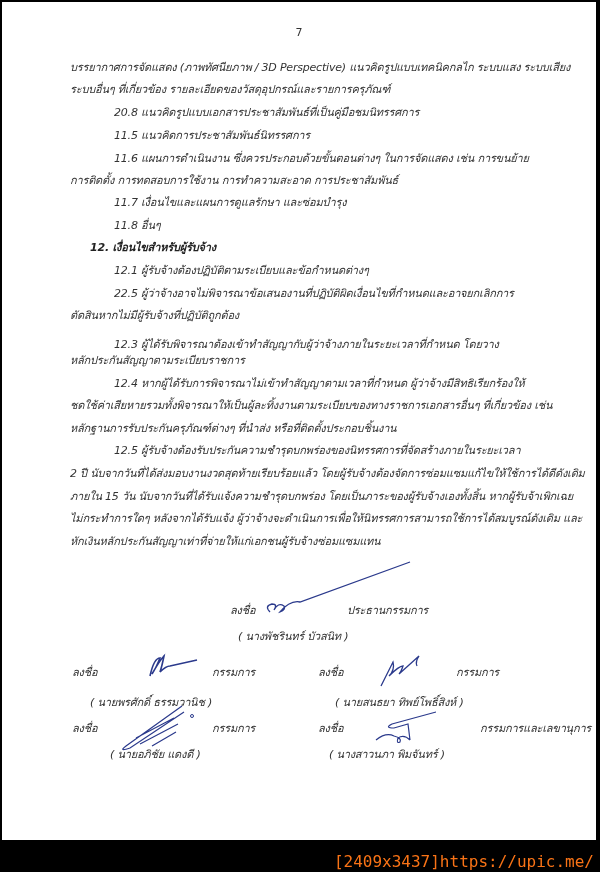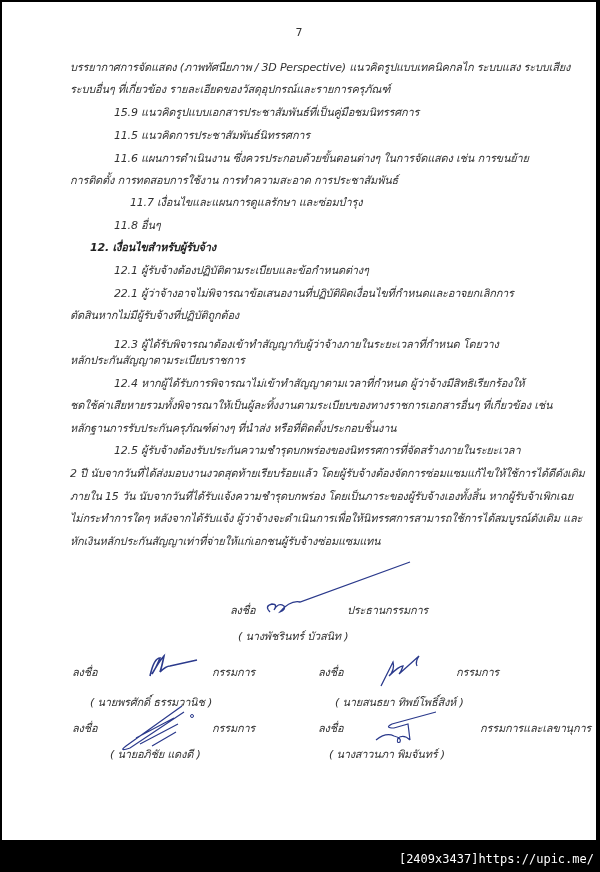--- a/index.html
+++ b/index.html
@@ -4,39 +4,39 @@
 <style>
   html, body { margin: 0; padding: 0; background: #000; }
   body { width: 600px; height: 872px; position: relative; overflow: hidden;
          font-family: "DejaVu Sans", sans-serif; }
   .page { position: absolute; left: 2px; top: 2px; width: 594px; height: 838px; background: #fff; }
   .txt { position: absolute; font-size: 11px; color: #333; white-space: nowrap; line-height: 14px; letter-spacing: -0.2px; font-style: italic; }
   .bold { font-weight: bold; color: #222; }
   .pagenum { position: absolute; left: 0; width: 594px; text-align: center; top: 24px; font-size: 11px; color: #333; }
   .sig { position: absolute; }
   .footer { position: absolute; left: 0; top: 848px; width: 600px; height: 24px; background: #000; }
-  .watermark { position: absolute; right: 6px; top: 852px; color: #ffffff; font-family: "DejaVu Sans Mono", monospace; font-size: 12px; }
+  .watermark { position: absolute; right: 6px; top: 852px; color: #f97316; font-family: "DejaVu Sans Mono", monospace; font-size: 16px; }
 </style>
 </head>
 <body>
 
 <div class="page">
   <div class="pagenum">7</div>
 
   <div id="body-lines">
       <div class="txt" style="left: 68px; top: 59px;">บรรยากาศการจัดแสดง (ภาพทัศนียภาพ / 3D Perspective) แนวคิดรูปแบบเทคนิคกลไก ระบบแสง ระบบเสียง</div>
       <div class="txt" style="left: 68px; top: 81px;">ระบบอื่นๆ ที่เกี่ยวข้อง รายละเอียดของวัสดุอุปกรณ์และรายการครุภัณฑ์</div>
-      <div class="txt" style="left: 112px; top: 104px;">15.9  แนวคิดรูปแบบเอกสารประชาสัมพันธ์ที่เป็นคู่มือชมนิทรรศการ</div>
+      <div class="txt" style="left: 112px; top: 104px;">20.8  แนวคิดรูปแบบเอกสารประชาสัมพันธ์ที่เป็นคู่มือชมนิทรรศการ</div>
       <div class="txt" style="left: 112px; top: 127px; text-align: right;">11.5  แนวคิดการประชาสัมพันธ์นิทรรศการ</div>
       <div class="txt" style="left: 112px; top: 150px;">11.6  แผนการดำเนินงาน ซึ่งควรประกอบด้วยขั้นตอนต่างๆ ในการจัดแสดง เช่น การขนย้าย</div>
       <div class="txt" style="left: 68px; top: 172px;">การติดตั้ง การทดสอบการใช้งาน การทำความสะอาด การประชาสัมพันธ์</div>
-      <div class="txt" style="left: 112px; top: 194px; margin-left: 16px;">11.7  เงื่อนไขและแผนการดูแลรักษา และซ่อมบำรุง</div>
+      <div class="txt" style="left: 112px; top: 194px;">11.7  เงื่อนไขและแผนการดูแลรักษา และซ่อมบำรุง</div>
       <div class="txt" style="left: 112px; top: 217px;">11.8  อื่นๆ</div>
       <div class="txt" style="left: 112px; top: 262px;">12.1 ผู้รับจ้างต้องปฏิบัติตามระเบียบและข้อกำหนดต่างๆ</div>
-      <div class="txt" style="left: 112px; top: 285px;">22.1 ผู้ว่าจ้างอาจไม่พิจารณาข้อเสนองานที่ปฏิบัติผิดเงื่อนไขที่กำหนดและอาจยกเลิกการ</div>
+      <div class="txt" style="left: 112px; top: 285px;">22.5 ผู้ว่าจ้างอาจไม่พิจารณาข้อเสนองานที่ปฏิบัติผิดเงื่อนไขที่กำหนดและอาจยกเลิกการ</div>
       <div class="txt" style="left: 68px; top: 307px;">ตัดสินหากไม่มีผู้รับจ้างที่ปฏิบัติถูกต้อง</div>
       <div class="txt" style="left: 112px; top: 336px; text-align: right;">12.3 ผู้ได้รับพิจารณาต้องเข้าทำสัญญากับผู้ว่าจ้างภายในระยะเวลาที่กำหนด โดยวาง</div>
       <div class="txt" style="left: 68px; top: 352px;">หลักประกันสัญญาตามระเบียบราชการ</div>
       <div class="txt" style="left: 112px; top: 375px;">12.4 หากผู้ได้รับการพิจารณาไม่เข้าทำสัญญาตามเวลาที่กำหนด ผู้ว่าจ้างมีสิทธิเรียกร้องให้</div>
       <div class="txt" style="left: 68px; top: 397px;">ชดใช้ค่าเสียหายรวมทั้งพิจารณาให้เป็นผู้ละทิ้งงานตามระเบียบของทางราชการเอกสารอื่นๆ ที่เกี่ยวข้อง เช่น</div>
       <div class="txt" style="left: 68px; top: 420px;">หลักฐานการรับประกันครุภัณฑ์ต่างๆ ที่นำส่ง หรือที่ติดตั้งประกอบชิ้นงาน</div>
       <div class="txt" style="left: 112px; top: 442px;">12.5 ผู้รับจ้างต้องรับประกันความชำรุดบกพร่องของนิทรรศการที่จัดสร้างภายในระยะเวลา</div>
       <div class="txt" style="left: 68px; top: 465px;">2 ปี นับจากวันที่ได้ส่งมอบงานงวดสุดท้ายเรียบร้อยแล้ว โดยผู้รับจ้างต้องจัดการซ่อมแซมแก้ไขให้ใช้การได้ดีดังเดิม</div>
       <div class="txt" style="left: 68px; top: 488px;">ภายใน 15 วัน นับจากวันที่ได้รับแจ้งความชำรุดบกพร่อง โดยเป็นภาระของผู้รับจ้างเองทั้งสิ้น หากผู้รับจ้าเพิกเฉย</div>
       <div class="txt" style="left: 68px; top: 510px;">ไม่กระทำการใดๆ หลังจากได้รับแจ้ง ผู้ว่าจ้างจะดำเนินการเพื่อให้นิทรรศการสามารถใช้การได้สมบูรณ์ดังเดิม และ</div>

